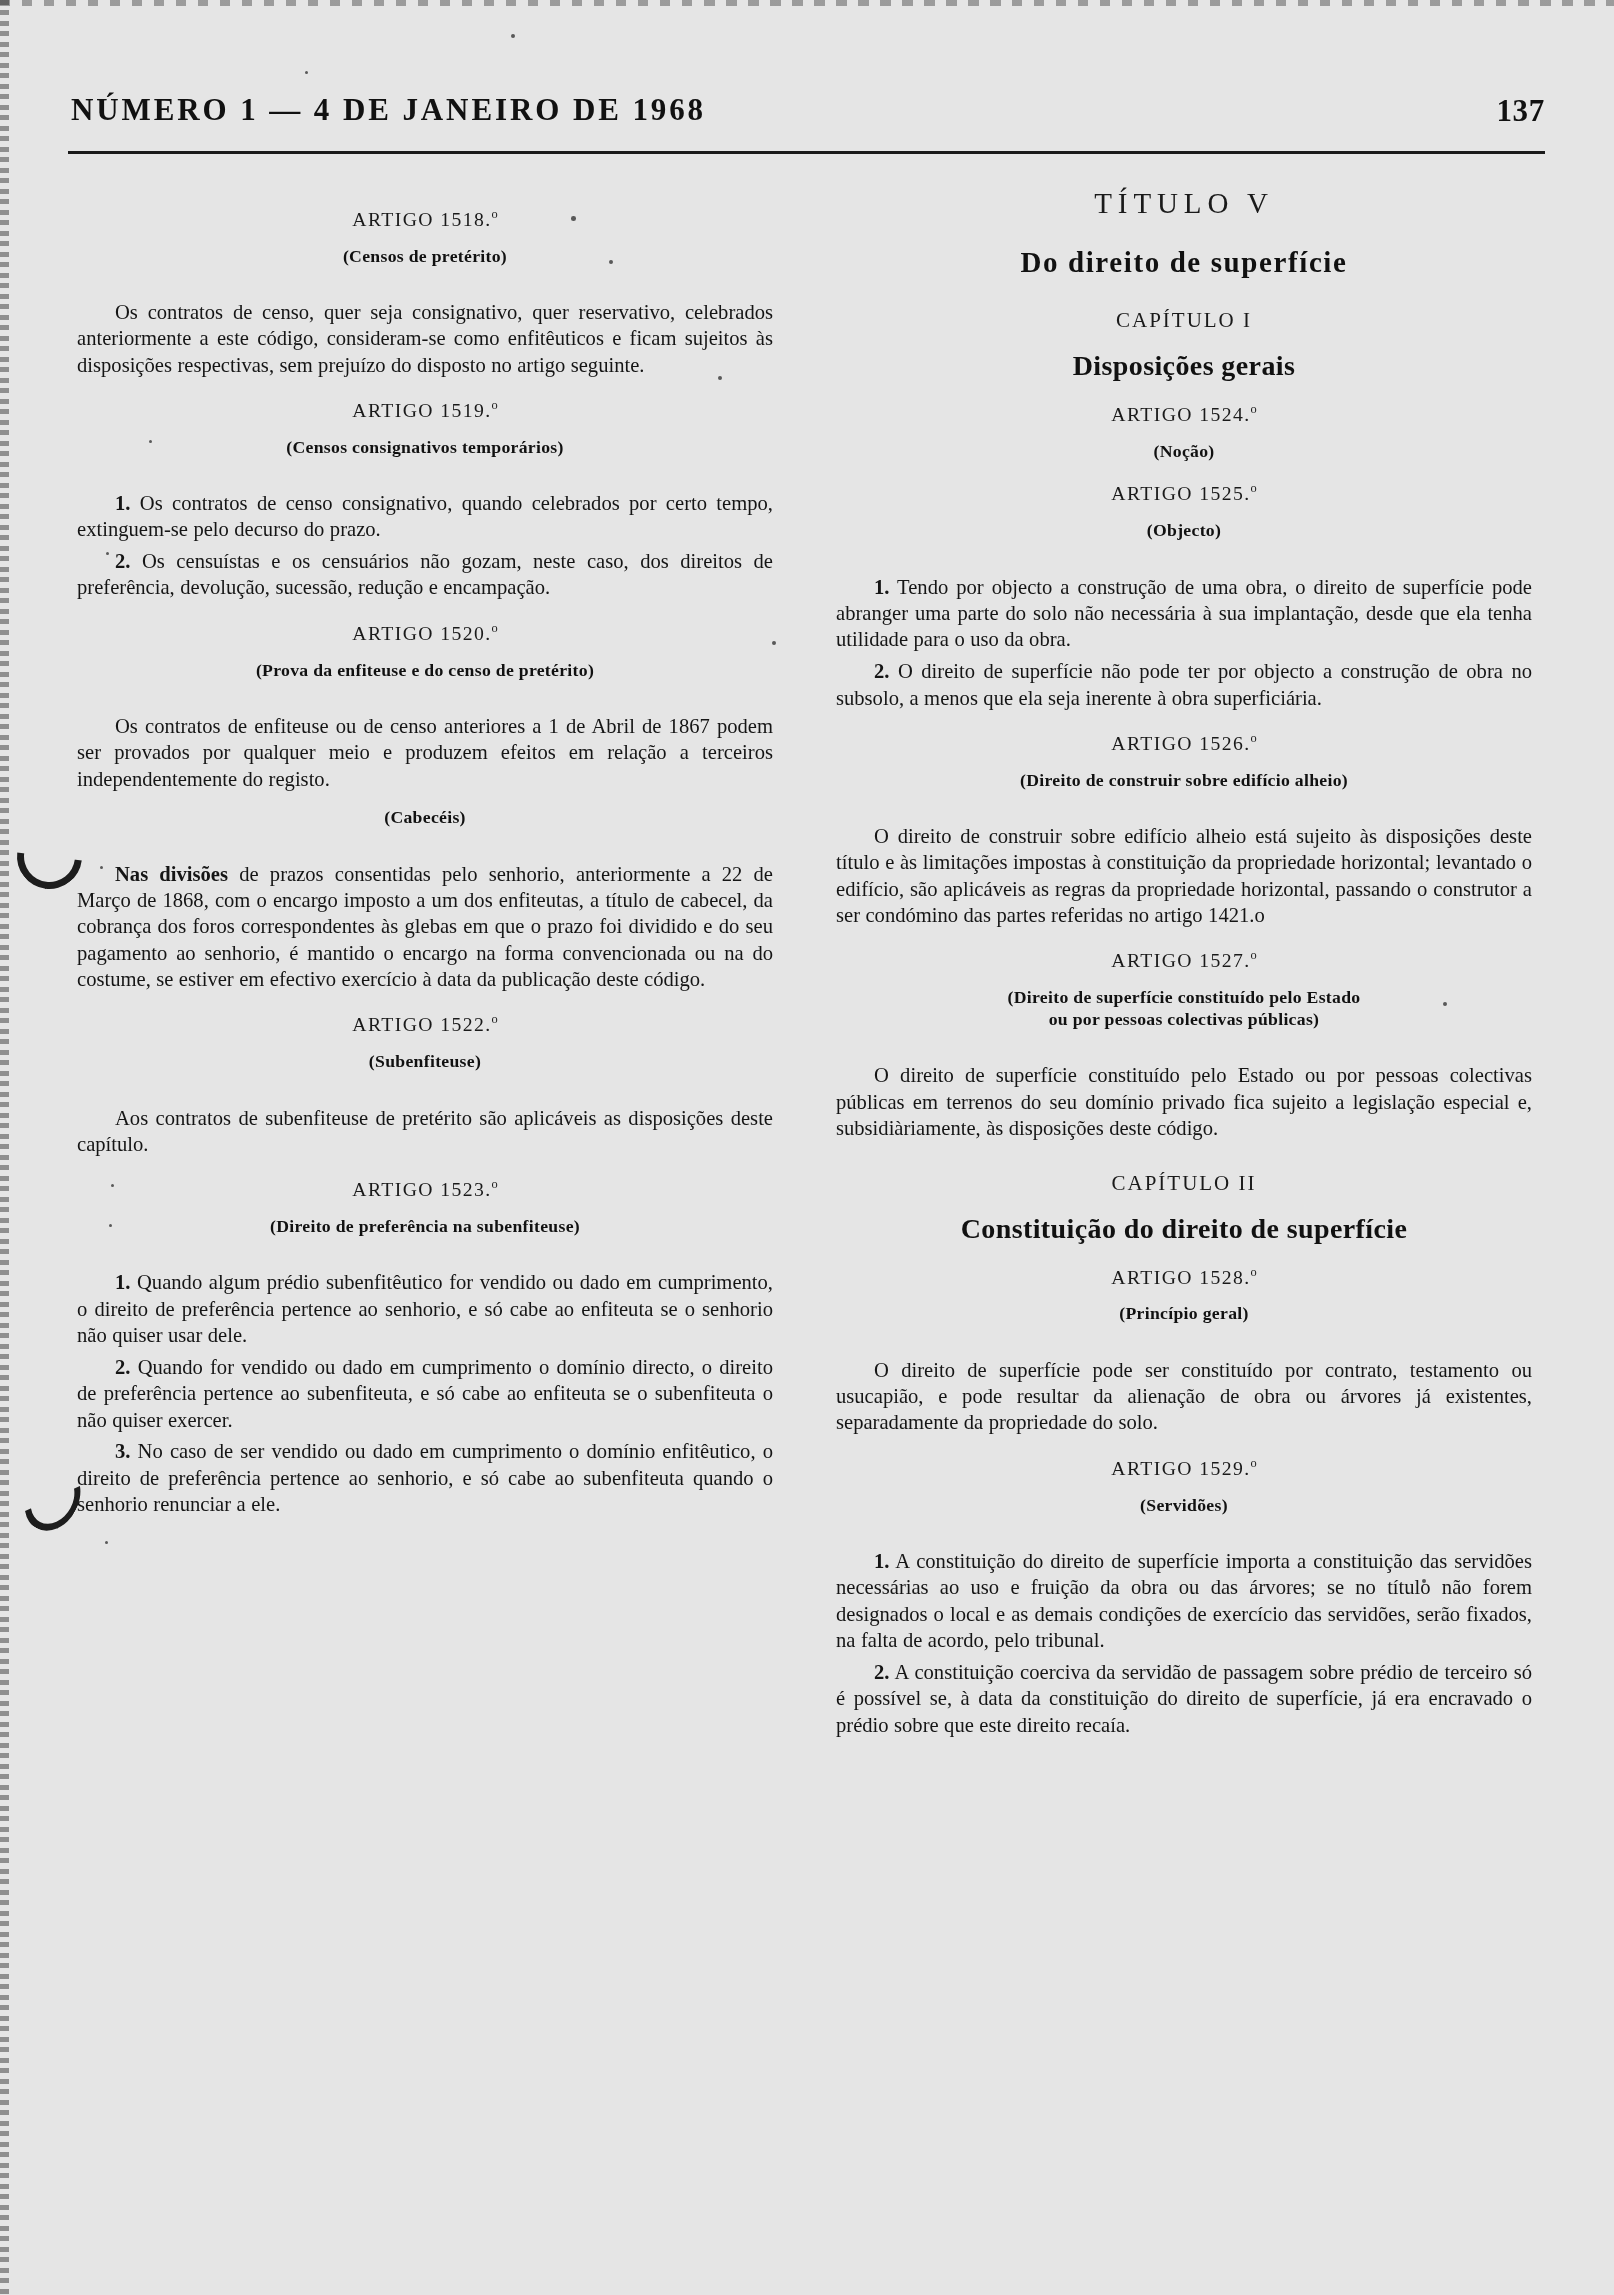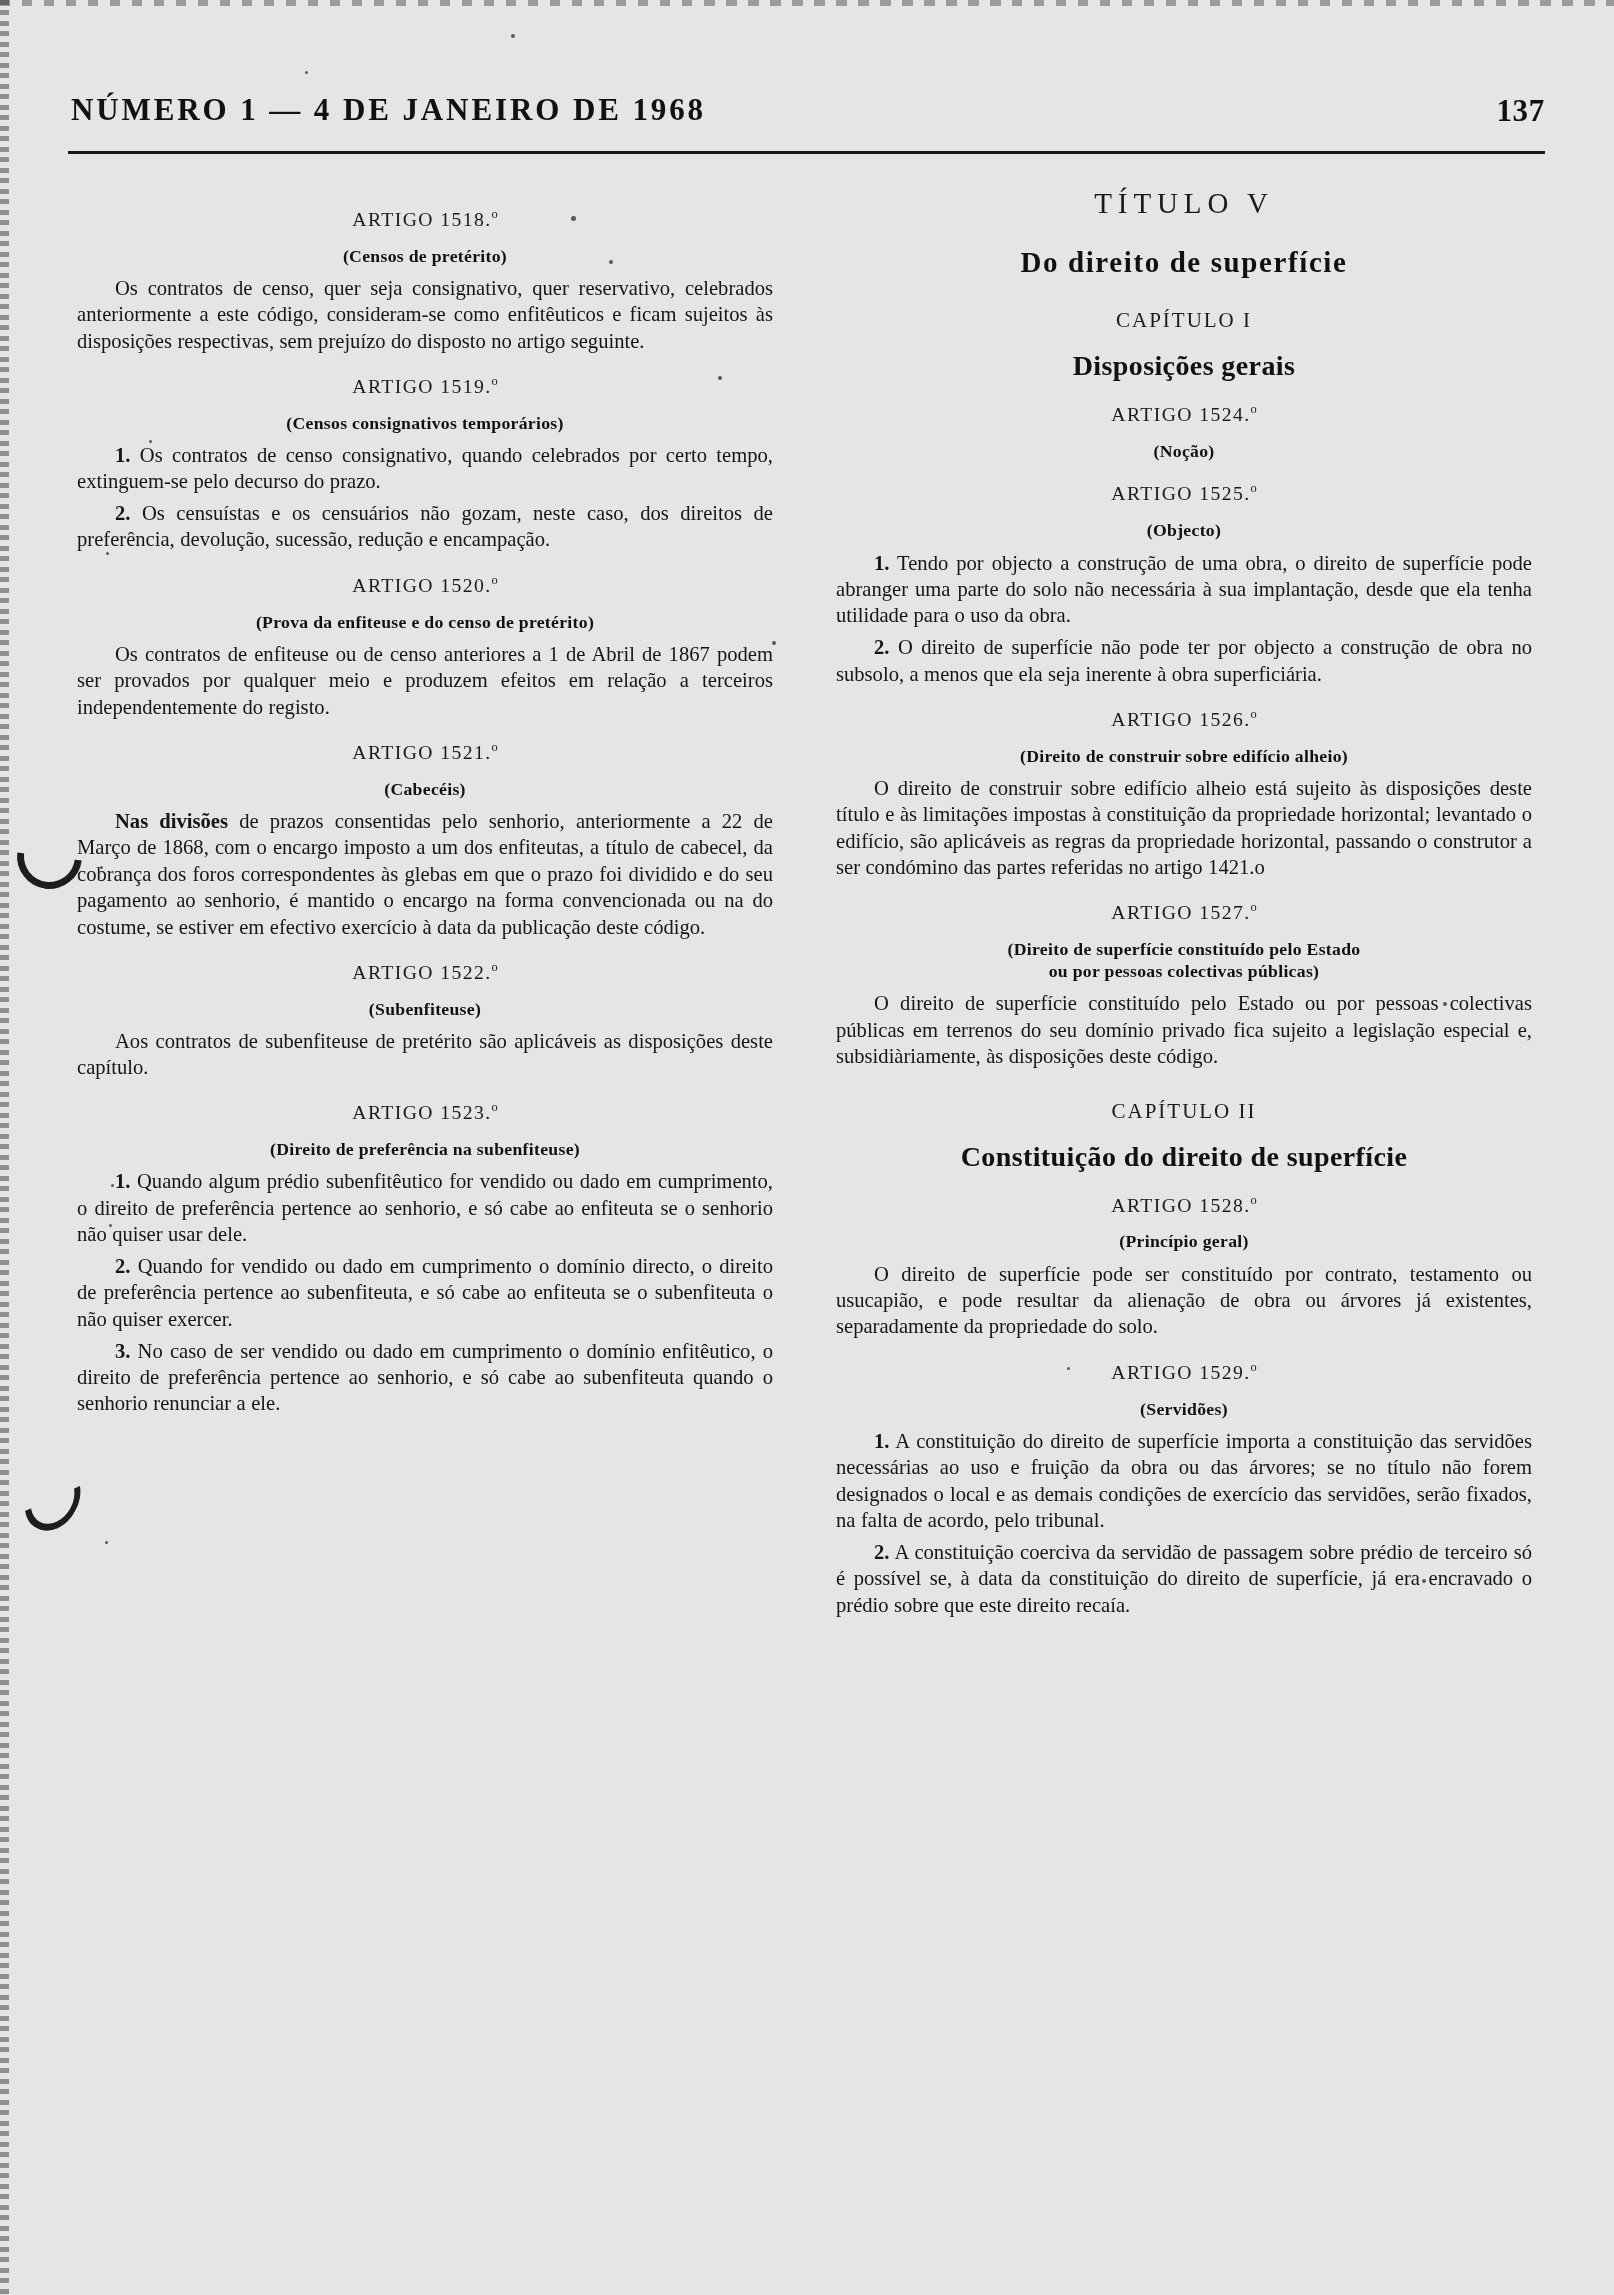--- a/index.html
+++ b/index.html
@@ -156,21 +156,21 @@
     margin: 17px 0 0 0;
     color: #111;
   }
 
   p.body {
     font-size: 20.6px;
     line-height: 1.285;
     text-align: justify;
     text-justify: inter-word;
     text-indent: 38px;
-    margin: 8px 0 0 0;
+    margin: 32px 0 0 0;
     word-spacing: 0.3px;
     color: #151515;
     hyphens: none;
   }
   p.body.tight { margin-top: 5.2px; }
   p.body b { font-weight: 700; }
 
   
   .crescent {
     position: absolute;
@@ -241,23 +241,20 @@
     <div class="epigraph">(Censos consignativos temporários)</div>
     <p class="body"><b>1.</b><span> Os contratos de censo consignativo, quando celebrados por certo tempo, extinguem-se pelo decurso do prazo.</span></p>
     <p class="body tight"><b>2.</b><span> Os censuístas e os censuários não gozam, neste caso, dos direitos de preferência, devolução, sucessão, redução e encampação.</span></p>
 
     <div class="artnum">
       <span>ARTIGO 1520.</span><span class="sup">o</span>
     </div>
     <div class="epigraph">(Prova da enfiteuse e do censo de pretérito)</div>
     <p class="body">Os contratos de enfiteuse ou de censo anteriores a 1 de Abril de 1867 podem ser provados por qualquer meio e produzem efeitos em relação a terceiros independentemente do registo.</p>
 
-    <div class="artnum">
-      <span>ARTIGO 1521.</span><span class="sup">o</span>
-    </div>
     <div class="epigraph">(Cabecéis)</div>
     <p class="body"><b>Nas divisões</b><span> de prazos consentidas pelo senhorio, anteriormente a 22 de Março de 1868, com o encargo imposto a um dos enfiteutas, a título de cabecel, da cobrança dos foros correspondentes às glebas em que o prazo foi dividido e do seu pagamento ao senhorio, é mantido o encargo na forma convencionada ou na do costume, se estiver em efectivo exercício à data da publicação deste código.</span></p>
 
     <div class="artnum">
       <span>ARTIGO 1522.</span><span class="sup">o</span>
     </div>
     <div class="epigraph">(Subenfiteuse)</div>
     <p class="body">Aos contratos de subenfiteuse de pretérito são aplicáveis as disposições deste capítulo.</p>
 
     <div class="artnum">

